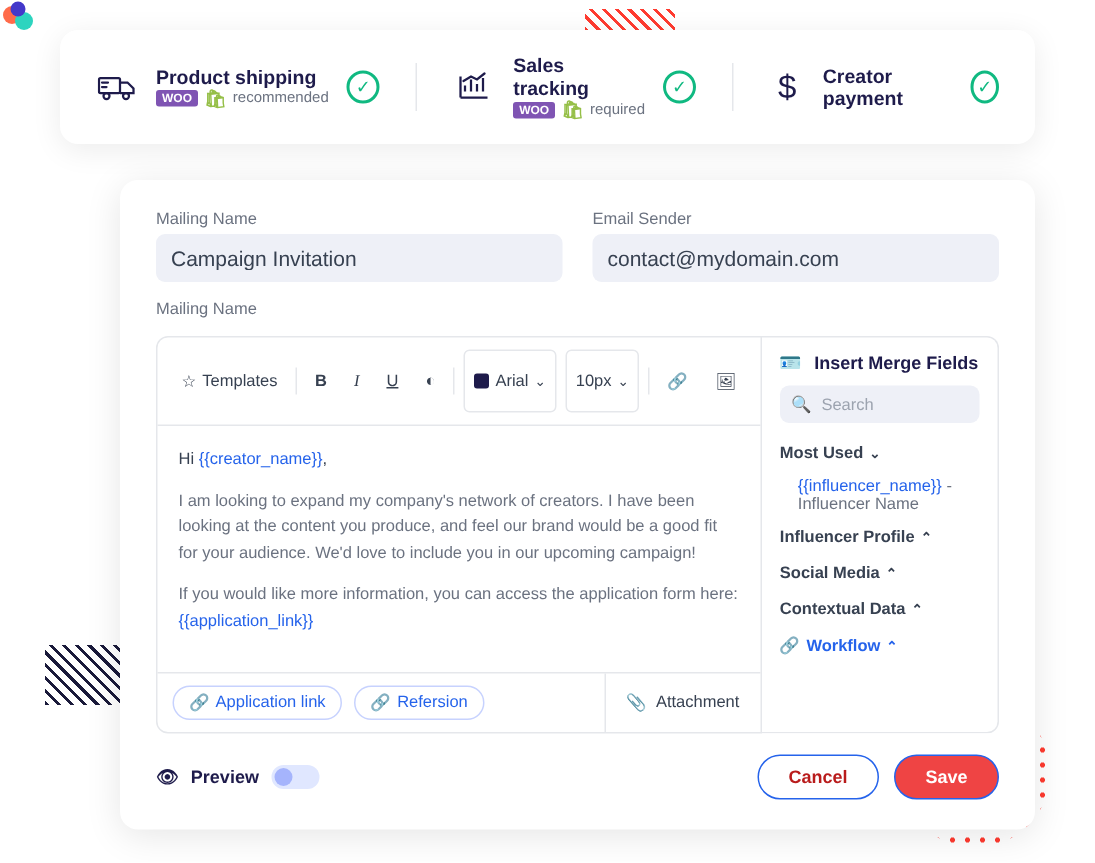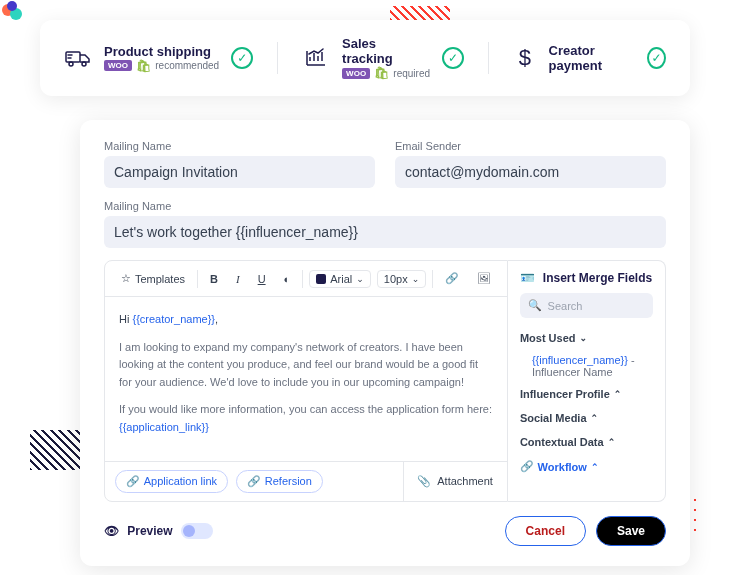--- a/index.html
+++ b/index.html
@@ -30,21 +30,21 @@
 .editor-wrap { display: flex; gap: 0; margin-top: 8px; }
 .editor-left { flex: 1.6; border: 1px solid #e5e7eb; border-radius: 8px 0 0 8px; display: flex; flex-direction: column; }
 .editor-right { flex: 1; border: 1px solid #e5e7eb; border-left: none; border-radius: 0 8px 8px 0; padding: 10px 0; }
 
 .toolbar { display: flex; align-items: center; gap: 6px; padding: 8px 10px; border-bottom: 1px solid #e5e7eb; font-size: 11px; color: #374151; }
 .toolbar-btn { display: flex; align-items: center; gap: 4px; padding: 3px 6px; border-radius: 4px; cursor: pointer; }
 .toolbar-sep { width: 1px; height: 18px; background: #e5e7eb; }
 .toolbar-b { font-weight: 700; }
 .toolbar-i { font-style: italic; font-family: serif; }
 .toolbar-u { text-decoration: underline; }
-.toolbar-drop { display: flex; align-items: center; gap: 4px; border: 1px solid #e5e7eb; padding: 2px 6px; border-radius: 4px; }
+.toolbar-drop { display: flex; align-items: center; gap: 4px; border: 1px solid #e5e7eb; padding: 14px 6px; border-radius: 4px; }
 .color-sq { width: 10px; height: 10px; background: #1e1b4b; border-radius: 2px; }
 
 .editor-body { padding: 14px; font-size: 11px; color: #6b7280; line-height: 1.6; flex: 1; }
 .editor-body p { margin-bottom: 10px; }
 .merge-tag { color: #2563eb; font-weight: 400; }
 .dark-text { color: #374151; }
 
 .editor-footer { display: flex; border-top: 1px solid #e5e7eb; }
 .chip-area { flex: 1; display: flex; gap: 8px; padding: 8px 10px; }
 .chip { border: 1px solid #c7d2fe; color: #2563eb; font-size: 11px; padding: 4px 10px; border-radius: 14px; display: flex; align-items: center; gap: 4px; }
@@ -56,21 +56,21 @@
 .merge-item { padding: 4px 12px 4px 24px; font-size: 11px; color: #6b7280; }
 .merge-item .tag { color: #2563eb; }
 
 .bottom-row { display: flex; align-items: center; justify-content: space-between; margin-top: 14px; }
 .preview-group { display: flex; align-items: center; gap: 8px; font-size: 12px; font-weight: 600; color: #1e1b4b; }
 .toggle { width: 32px; height: 16px; background: #e0e7ff; border-radius: 10px; position: relative; }
 .toggle::after { content: ''; position: absolute; left: 2px; top: 2px; width: 12px; height: 12px; background: #a5b4fc; border-radius: 50%; }
 .btn-group { display: flex; gap: 10px; }
 .btn { padding: 7px 20px; border-radius: 18px; font-size: 12px; font-weight: 600; cursor: pointer; }
 .btn-cancel { background: #fff; border: 1.5px solid #2563eb; color: #b91c1c; }
-.btn-save { background: #000000; border: 1.5px solid #2563eb; color: #fff; }
+.btn-save { background: #ef4444; border: 1.5px solid #2563eb; color: #fff; }
 
 .chev { font-size: 9px; }
 svg { display: block; }
 </style>
 </head>
 <body>
 
 <svg class="deco-logo" width="26" height="26">
     <circle cx="8" cy="10" r="6" fill="#ff6b4a"></circle>
     <circle cx="16" cy="14" r="6" fill="#2dd4bf"></circle>
@@ -136,21 +136,20 @@
       <label class="form-label">Mailing Name</label>
       <input class="form-input" value="Campaign Invitation" style="">
     </div>
     <div class="form-group">
       <label class="form-label">Email Sender</label>
       <input class="form-input" value="contact@mydomain.com" style="">
     </div>
   </div>
   <div class="form-group" style="margin-bottom:12px;">
     <label class="form-label">Mailing Name</label>
-    <input class="form-input" value="Let's work together {{influencer_name}}" style="">
   </div>
 
   <div class="editor-wrap">
     <div class="editor-left">
       <div class="toolbar">
         <div class="toolbar-btn">☆ <span>Templates</span></div>
         <div class="toolbar-sep"></div>
         <div class="toolbar-btn toolbar-b">B</div>
         <div class="toolbar-btn toolbar-i">I</div>
         <div class="toolbar-btn toolbar-u">U</div>

